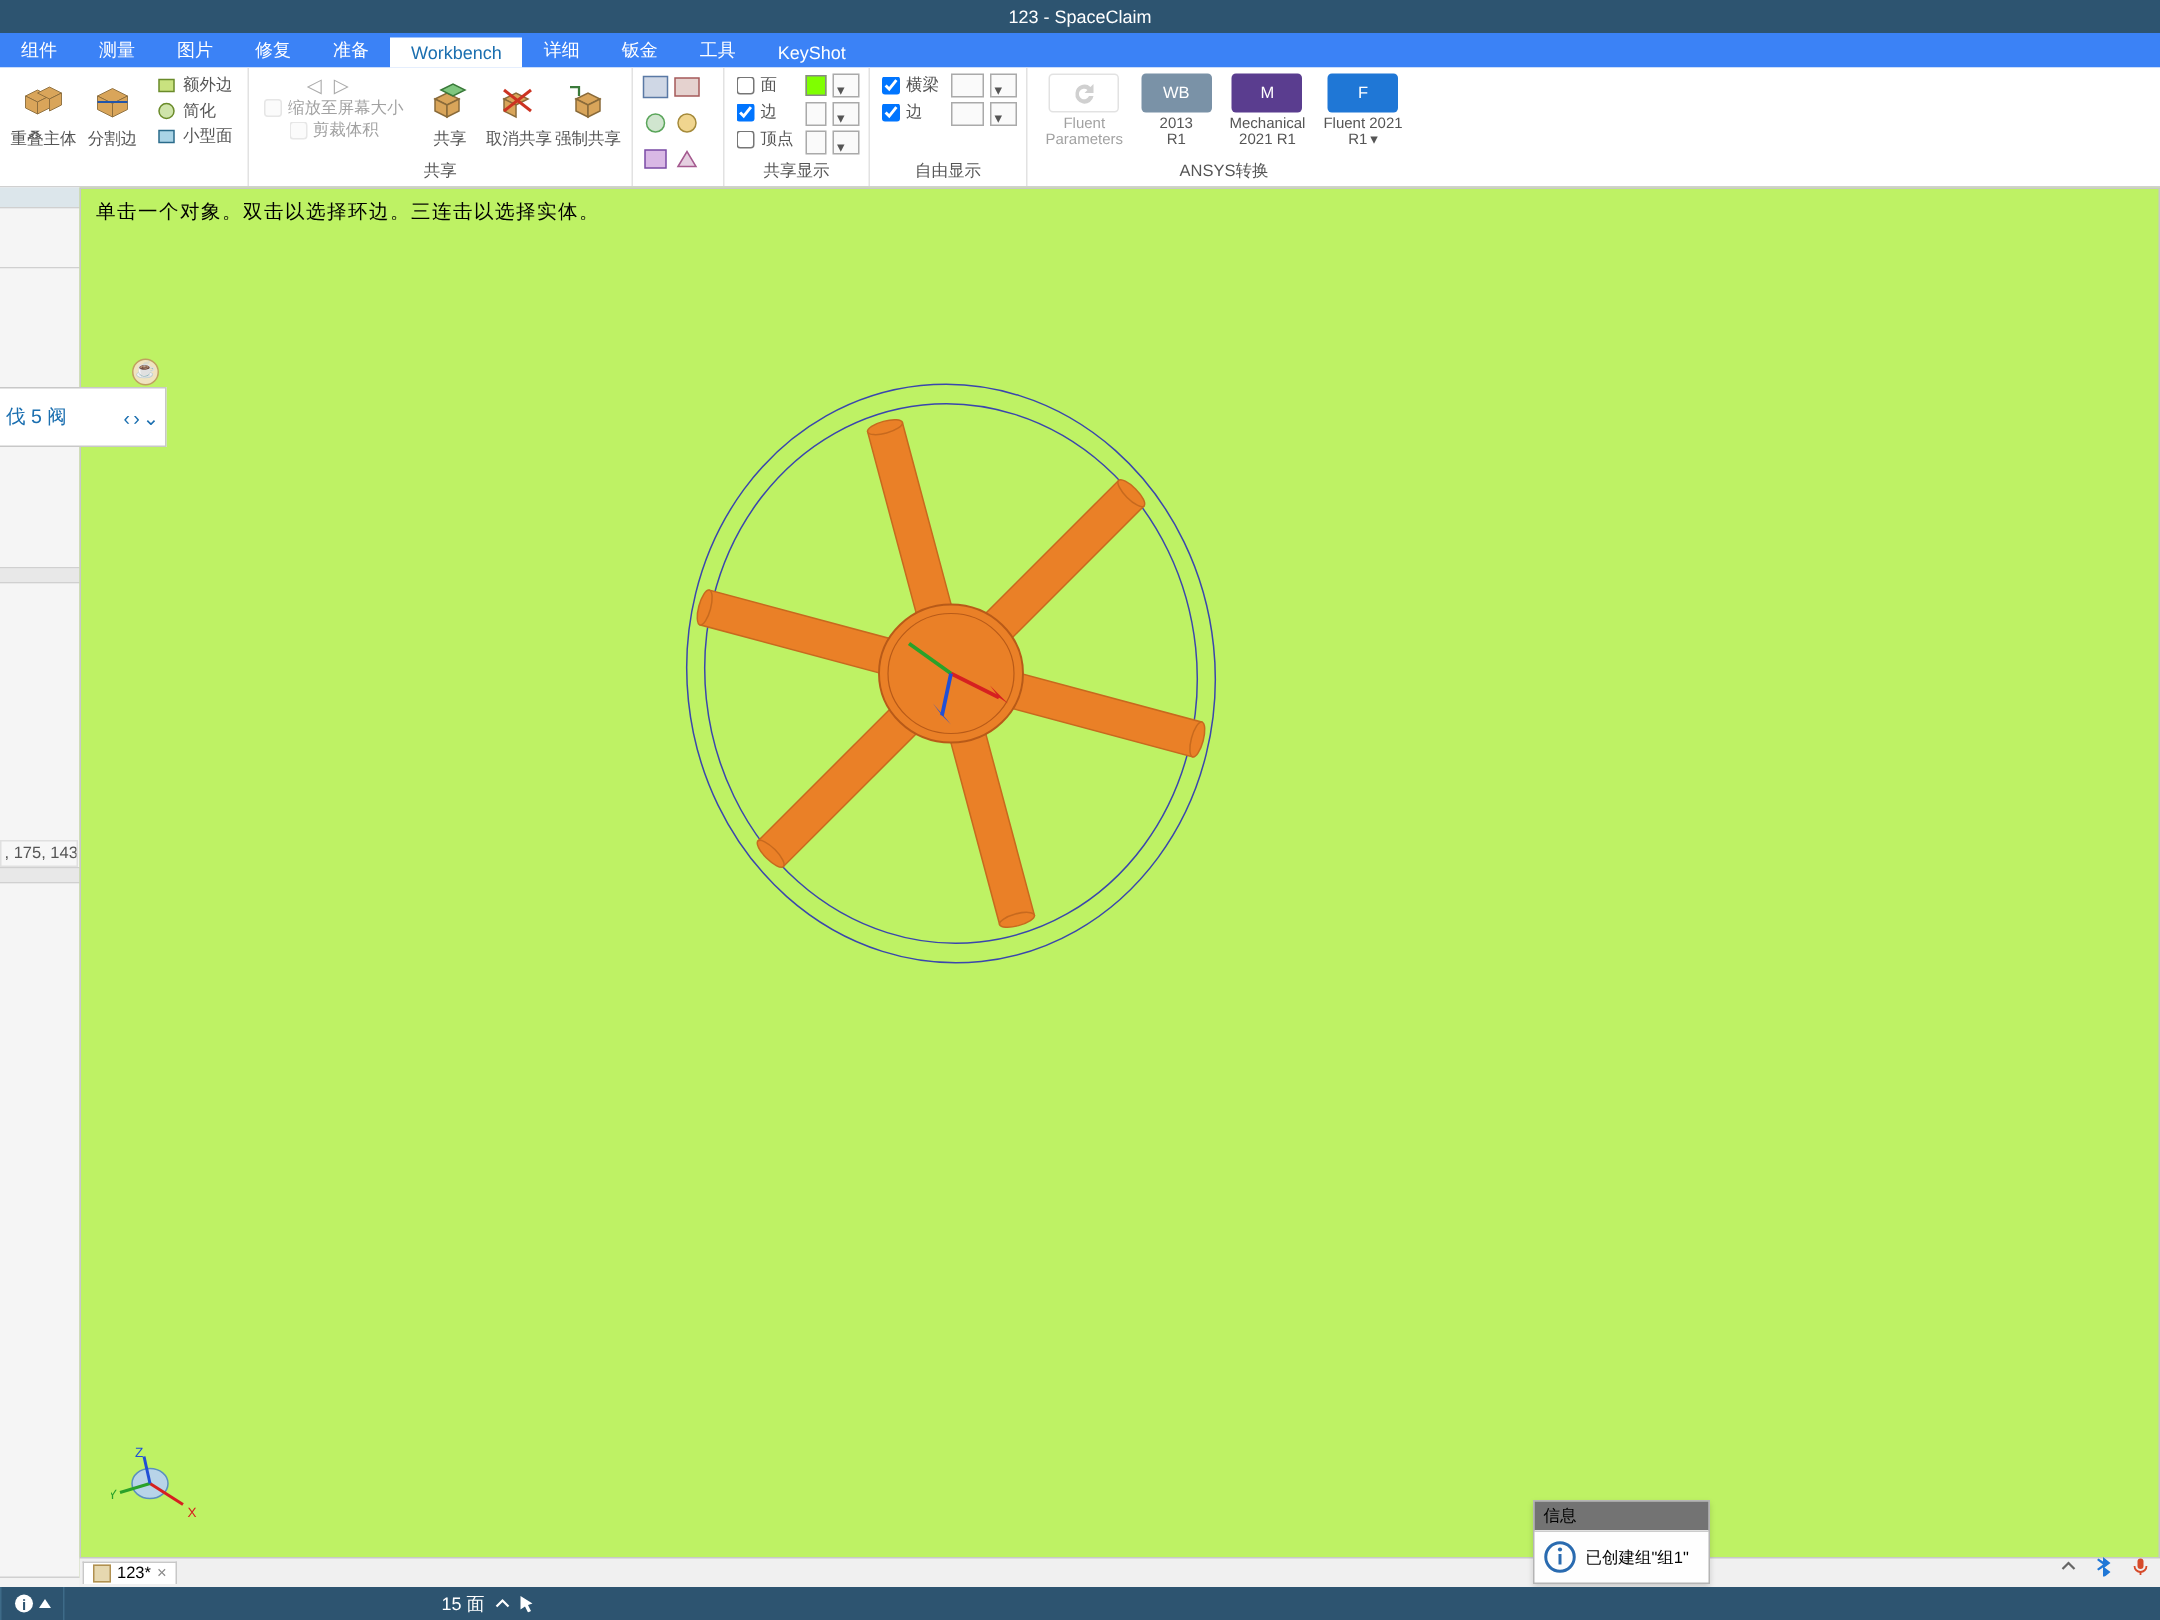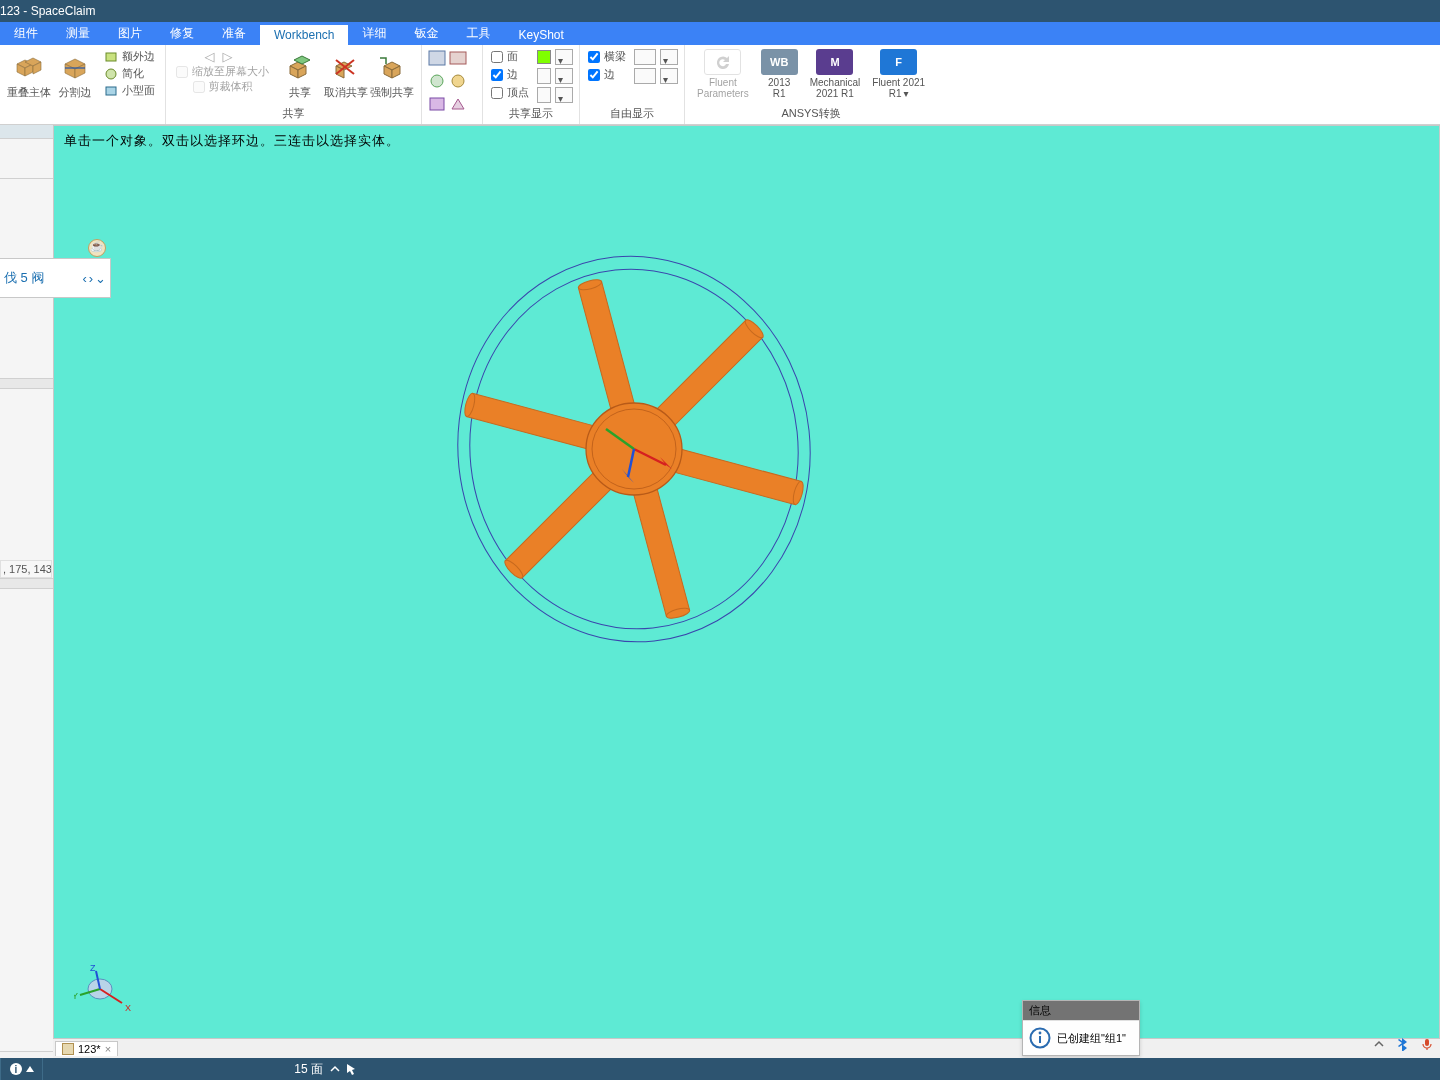--- a/index.html
+++ b/index.html
@@ -1,44 +1,44 @@
 <!DOCTYPE html>
 <html><head>
 <meta charset="utf-8">
 <style>
 * { margin: 0; padding: 0; box-sizing: border-box; font-family: "Microsoft YaHei", Arial, sans-serif; }
 body { width: 1440px; height: 1080px; background: #f3f3f3; overflow: hidden; position: relative; }
 
-.title-bar { height: 22px; background: #2d5470; color: #fff; display: flex; align-items: center; justify-content: flex-start; font-size: 12px; }
+.title-bar { height: 22px; background: #2d5470; color: #fff; display: flex; align-items: center; justify-content: center; font-size: 12px; }
 .tab-bar { height: 23px; background: #3b82f6; display: flex; align-items: flex-end; }
 .tab { padding: 3px 14px; color: #fff; font-size: 12px; cursor: pointer; }
 .tab.active { background: #fff; color: #1b6fb0; }
 .ribbon { height: 80px; background: #fff; border-bottom: 1px solid #d0d0d0; display: flex; }
 .ribbon-group { display: flex; flex-direction: column; align-items: center; border-right: 1px solid #e2e2e2; padding: 2px 6px 2px 6px; }
 .ribbon-group-body { display: flex; flex: 1; align-items: flex-start; }
 .ribbon-group-label { font-size: 11px; color: #555; padding: 1px 0; }
 .rbtn-large { display: flex; flex-direction: column; align-items: center; width: 46px; font-size: 11px; color: #555; text-align: center; padding-top: 2px; cursor: pointer; }
 .rbtn-large .icon-box { width: 36px; height: 36px; border-radius: 4px; display: flex; align-items: center; justify-content: center; }
 .rbtn-small-col { display: flex; flex-direction: column; gap: 2px; padding-top: 2px; }
 .rbtn-small { display: flex; align-items: center; font-size: 11px; color: #555; padding: 0 4px; cursor: pointer; gap: 4px; }
 .rbtn-small .mini-icon { width: 14px; height: 14px; }
 .chk-row { display: flex; align-items: center; font-size: 11px; color: #555; gap: 4px; padding: 0 2px; }
 .chk-row input { width: 12px; height: 12px; }
 .color-swatch { width: 14px; height: 14px; background: #7fff00; border: 1px solid #888; }
 .mini-dd { width: 18px; height: 16px; border: 1px solid #aaa; background: #fafafa; }
 .sep-stack { display: flex; flex-direction: column; gap: 3px; padding-top: 2px; }
 .ansys-btn { display: flex; flex-direction: column; align-items: center; font-size: 10px; color: #555; line-height: 11px; padding: 2px 6px 0; cursor: pointer; }
-.ansys-btn .sq { width: 37px; height: 26px; border-radius: 3px; display: flex; align-items: center; justify-content: center; color: #fff; font-size: 11px; font-weight: bold; margin-bottom: 2px; }
+.ansys-btn .sq { width: 47px; height: 26px; border-radius: 3px; display: flex; align-items: center; justify-content: center; color: #fff; font-size: 11px; font-weight: normal; margin-bottom: 2px; }
 
 .workarea { position: absolute; top: 125px; left: 0; right: 0; bottom: 28px; display: flex; }
 .left-panels { width: 53px; display: flex; flex-direction: column; background: #efefef; }
 .panel-strip { flex: none; border-bottom: 1px solid #d0d0d0; background: #e8e8e8; }
 .panel-strip.light { background: #f5f5f5; }
 
-.viewport { flex: 1; position: relative; background: #5eead4; border: 1px solid #c8c8c8; }
+.viewport { flex: 1; position: relative; background: #bef264; border: 1px solid #c8c8c8; }
 .hint-bar { position: absolute; top: 6px; left: 10px; font-size: 13px; color: #000; letter-spacing: 1px; }
 .triad { position: absolute; left: 20px; bottom: 34px; width: 60px; height: 56px; }
 .triad svg { width: 60px; height: 56px; }
 .model-svg { position: absolute; left: 380px; top: 120px; }
 .doc-tab-strip { position: absolute; left: 54px; right: 0; bottom: 0; height: 20px; background: #f0f0f0; border-top: 1px solid #c8c8c8; display: flex; align-items: center; font-size: 11px; }
 .doc-tab { background: #fff; border: 1px solid #c8c8c8; border-bottom: none; padding: 1px 6px; display: flex; align-items: flex-start; gap: 4px; margin-left: 2px; }
 .doc-close { color: #888; cursor: pointer; }
 
 .info-popup { position: absolute; right: 300px; bottom: 24px; width: 118px; border: 1px solid #b5b5b5; background: #fefefe; box-shadow: 0 2px 4px rgba(0,0,0,.15); }
 .info-popup .hdr { font-size: 11px; padding: 2px 6px; border-bottom: 1px solid #e0e0e0; background: #737373; }

